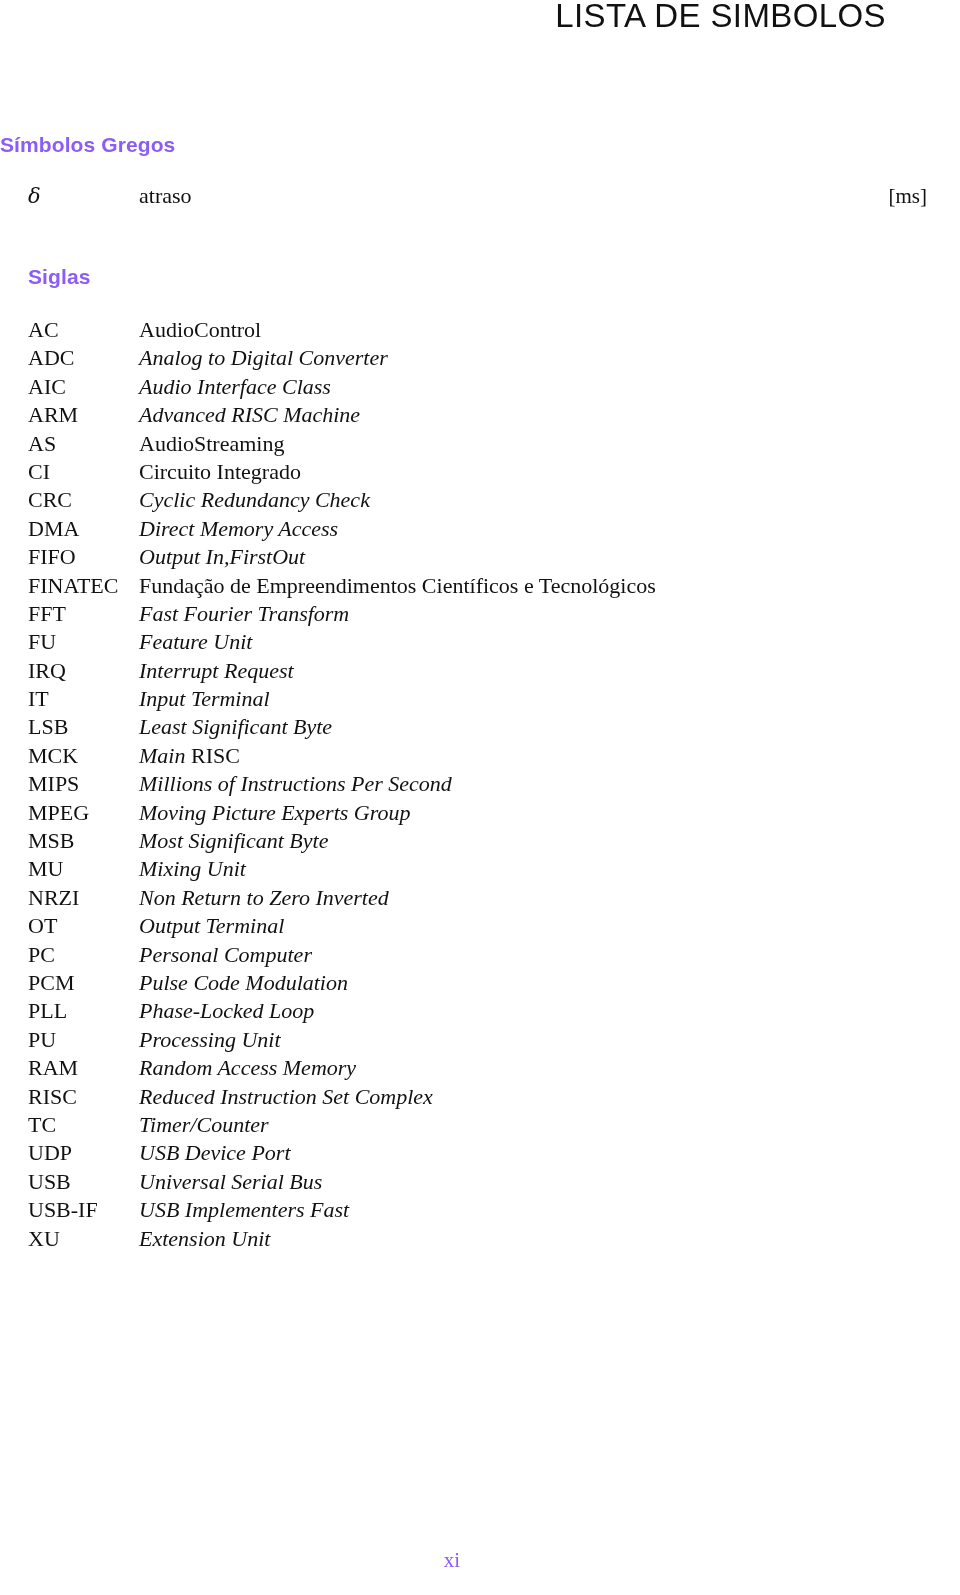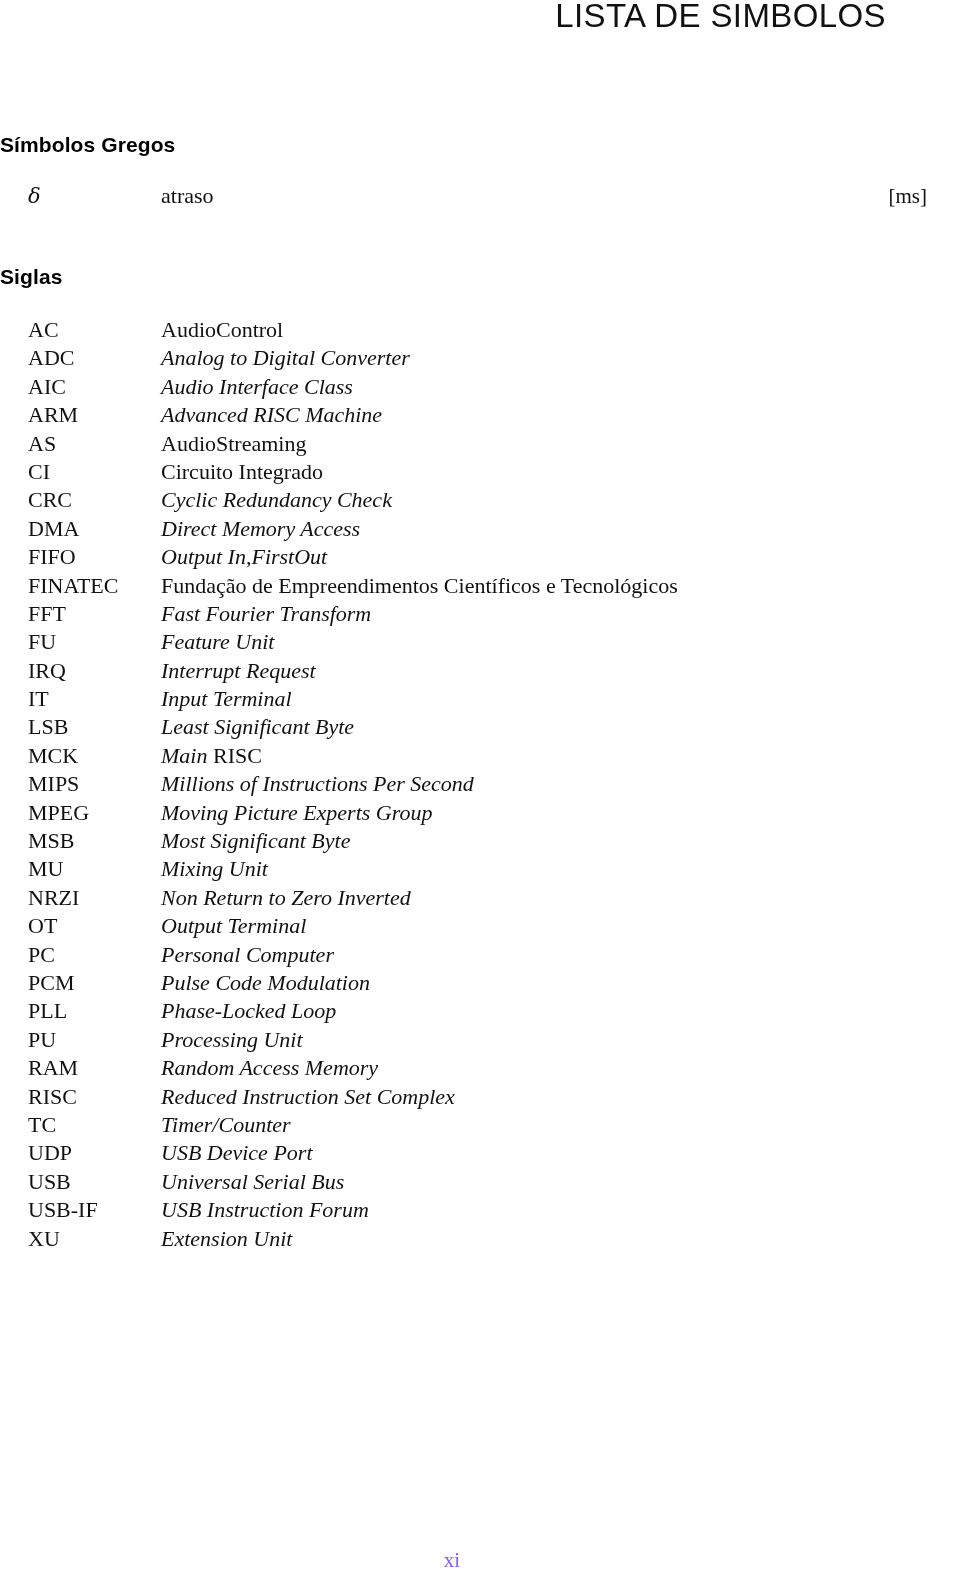--- a/index.html
+++ b/index.html
@@ -40,25 +40,25 @@
   }
 
   
   .section-heading {
     position: absolute;
     left: 0px;
     font-family: "Liberation Sans", "DejaVu Sans", sans-serif;
     font-size: 21px;
     font-weight: bold;
     letter-spacing: 0.1px;
-    color: #000000;
+    color: #8b5cf6;
     white-space: nowrap;
   }
   .heading-greek { top: 133px; }
-  .heading-acronyms { top: 265px; }
+  .heading-acronyms { top: 265px; padding-left: 28px; }
 
   
   .sym-list {
     position: absolute;
     left: 0;
     width: 960px;
   }
   .greek-list { top: 182px; }
   .acronym-list { top: 316px; }
 
@@ -78,21 +78,21 @@
     white-space: nowrap;
   }
   .sym-key.greek-key {
     font-size: 21px;
     font-style: italic;
     font-family: "DejaVu Serif", "Liberation Serif", serif;
   }
 
   .sym-desc {
     position: absolute;
-    left: 161px;
+    left: 139px;
     top: 0;
     font-size: 22px;
     font-style: italic;
     white-space: nowrap;
   }
   .sym-desc.roman {
     font-style: normal;
   }
   .sym-desc .upright {
     font-style: normal;
@@ -258,21 +258,21 @@
       <div class="sym-row">
         <span class="sym-key">UDP</span>
         <span class="sym-desc">USB Device Port</span>
       </div>
       <div class="sym-row">
         <span class="sym-key">USB</span>
         <span class="sym-desc">Universal Serial Bus</span>
       </div>
       <div class="sym-row">
         <span class="sym-key">USB-IF</span>
-        <span class="sym-desc">USB Instruction Forum</span>
+        <span class="sym-desc">USB Implementers Fast</span>
       </div>
       <div class="sym-row">
         <span class="sym-key">XU</span>
         <span class="sym-desc">Extension Unit</span>
       </div>
     </div>
 
   <div class="folio">xi</div>
 
 </div>

